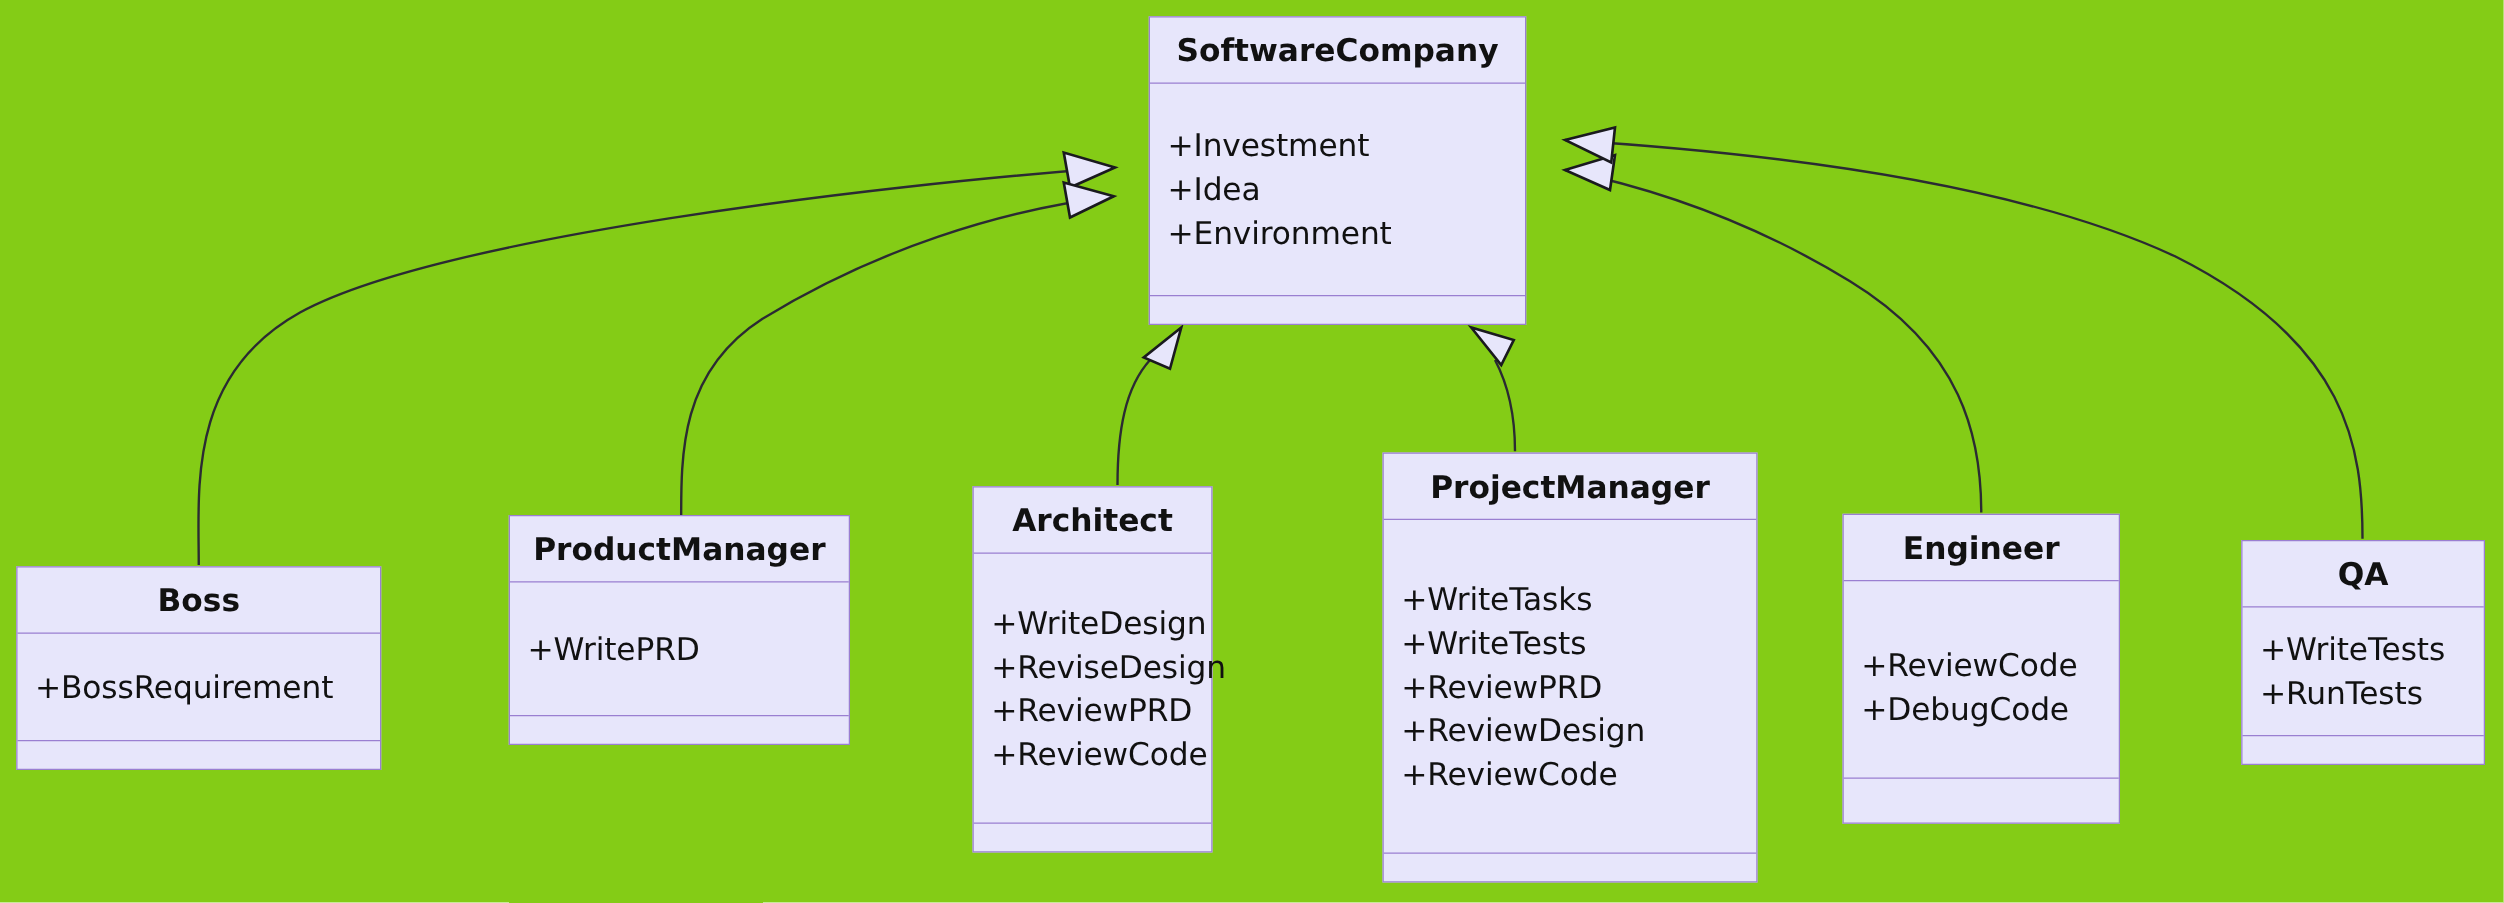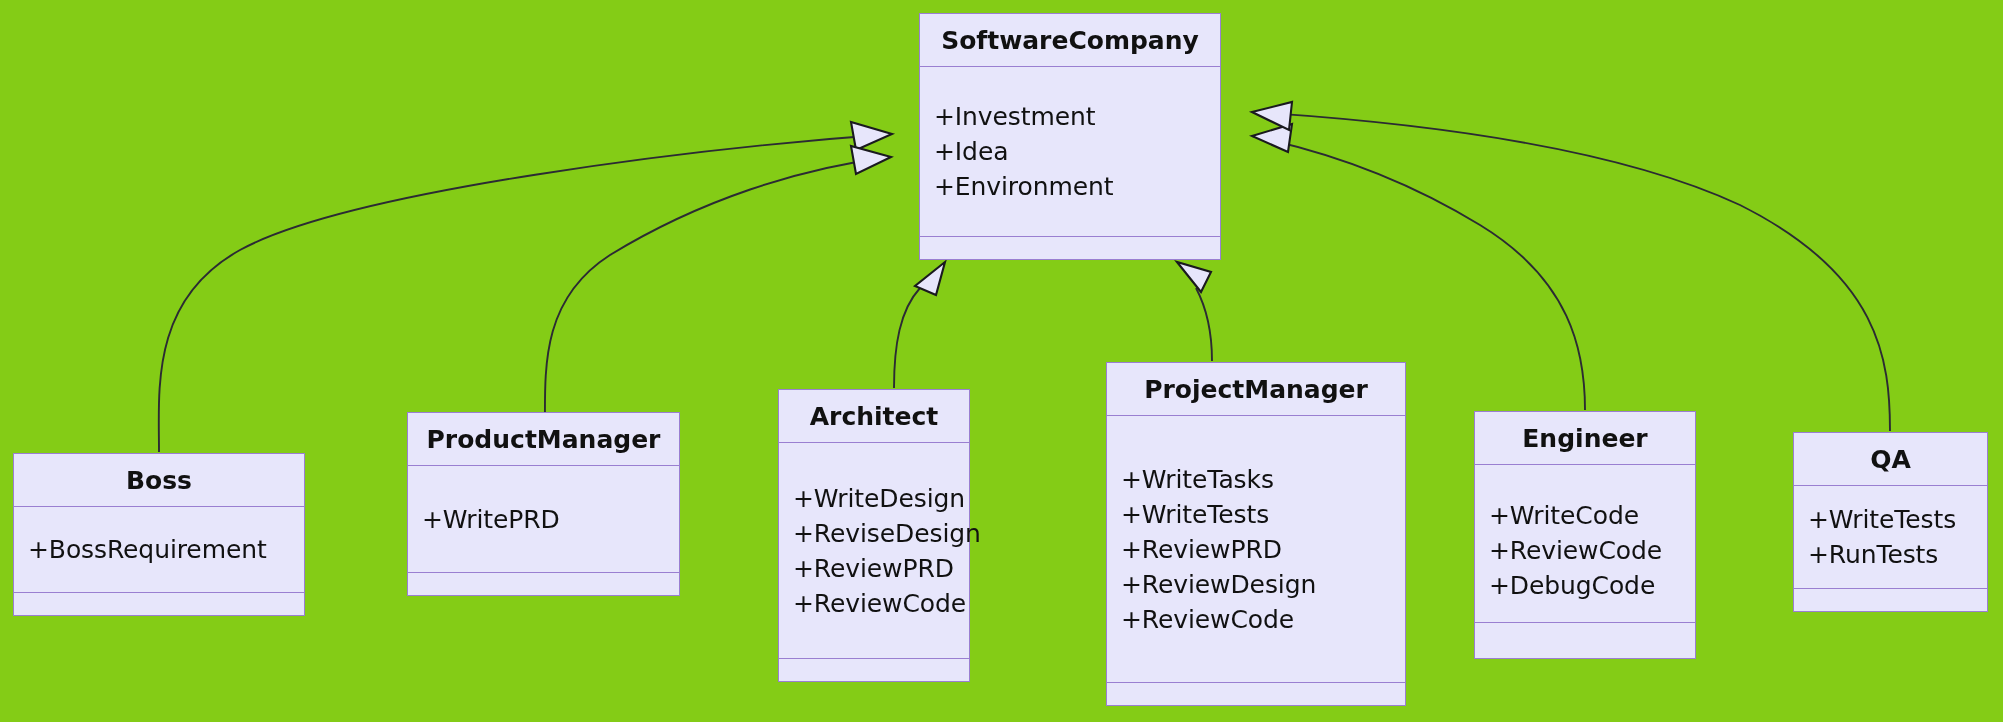--- a/index.html
+++ b/index.html
@@ -149,21 +149,20 @@
           <div class="uml-attr-line">+WriteTests</div>
           <div class="uml-attr-line">+ReviewPRD</div>
           <div class="uml-attr-line">+ReviewDesign</div>
           <div class="uml-attr-line">+ReviewCode</div>
         </div>
         <div class="uml-methods"></div>
       </div>
       <div class="uml-class" style="left: 1474px; top: 411px; width: 222px; height: 248px; gap: 13px;">
         <div class="uml-title">Engineer</div>
         <div class="uml-attrs">
-          <div class="uml-attr-line">+WriteCode</div>
           <div class="uml-attr-line">+ReviewCode</div>
           <div class="uml-attr-line">+DebugCode</div>
         </div>
         <div class="uml-methods"></div>
       </div>
       <div class="uml-class" style="left: 1793px; top: 432px; width: 195px; height: 180px;">
         <div class="uml-title">QA</div>
         <div class="uml-attrs">
           <div class="uml-attr-line">+WriteTests</div>
           <div class="uml-attr-line">+RunTests</div>

